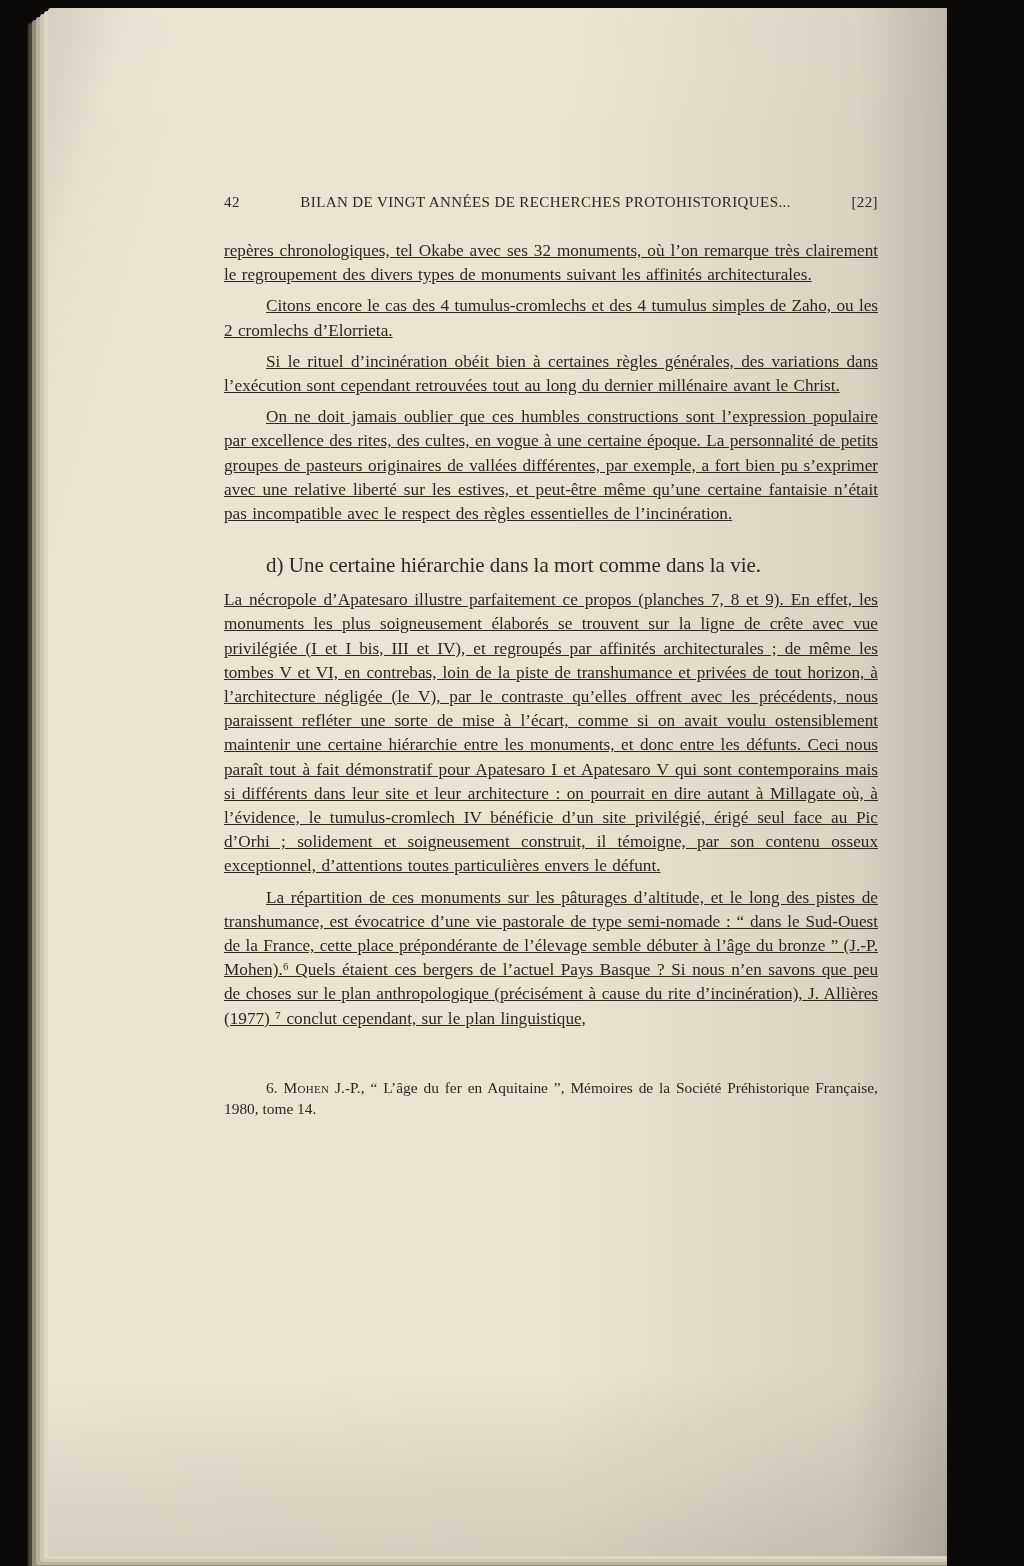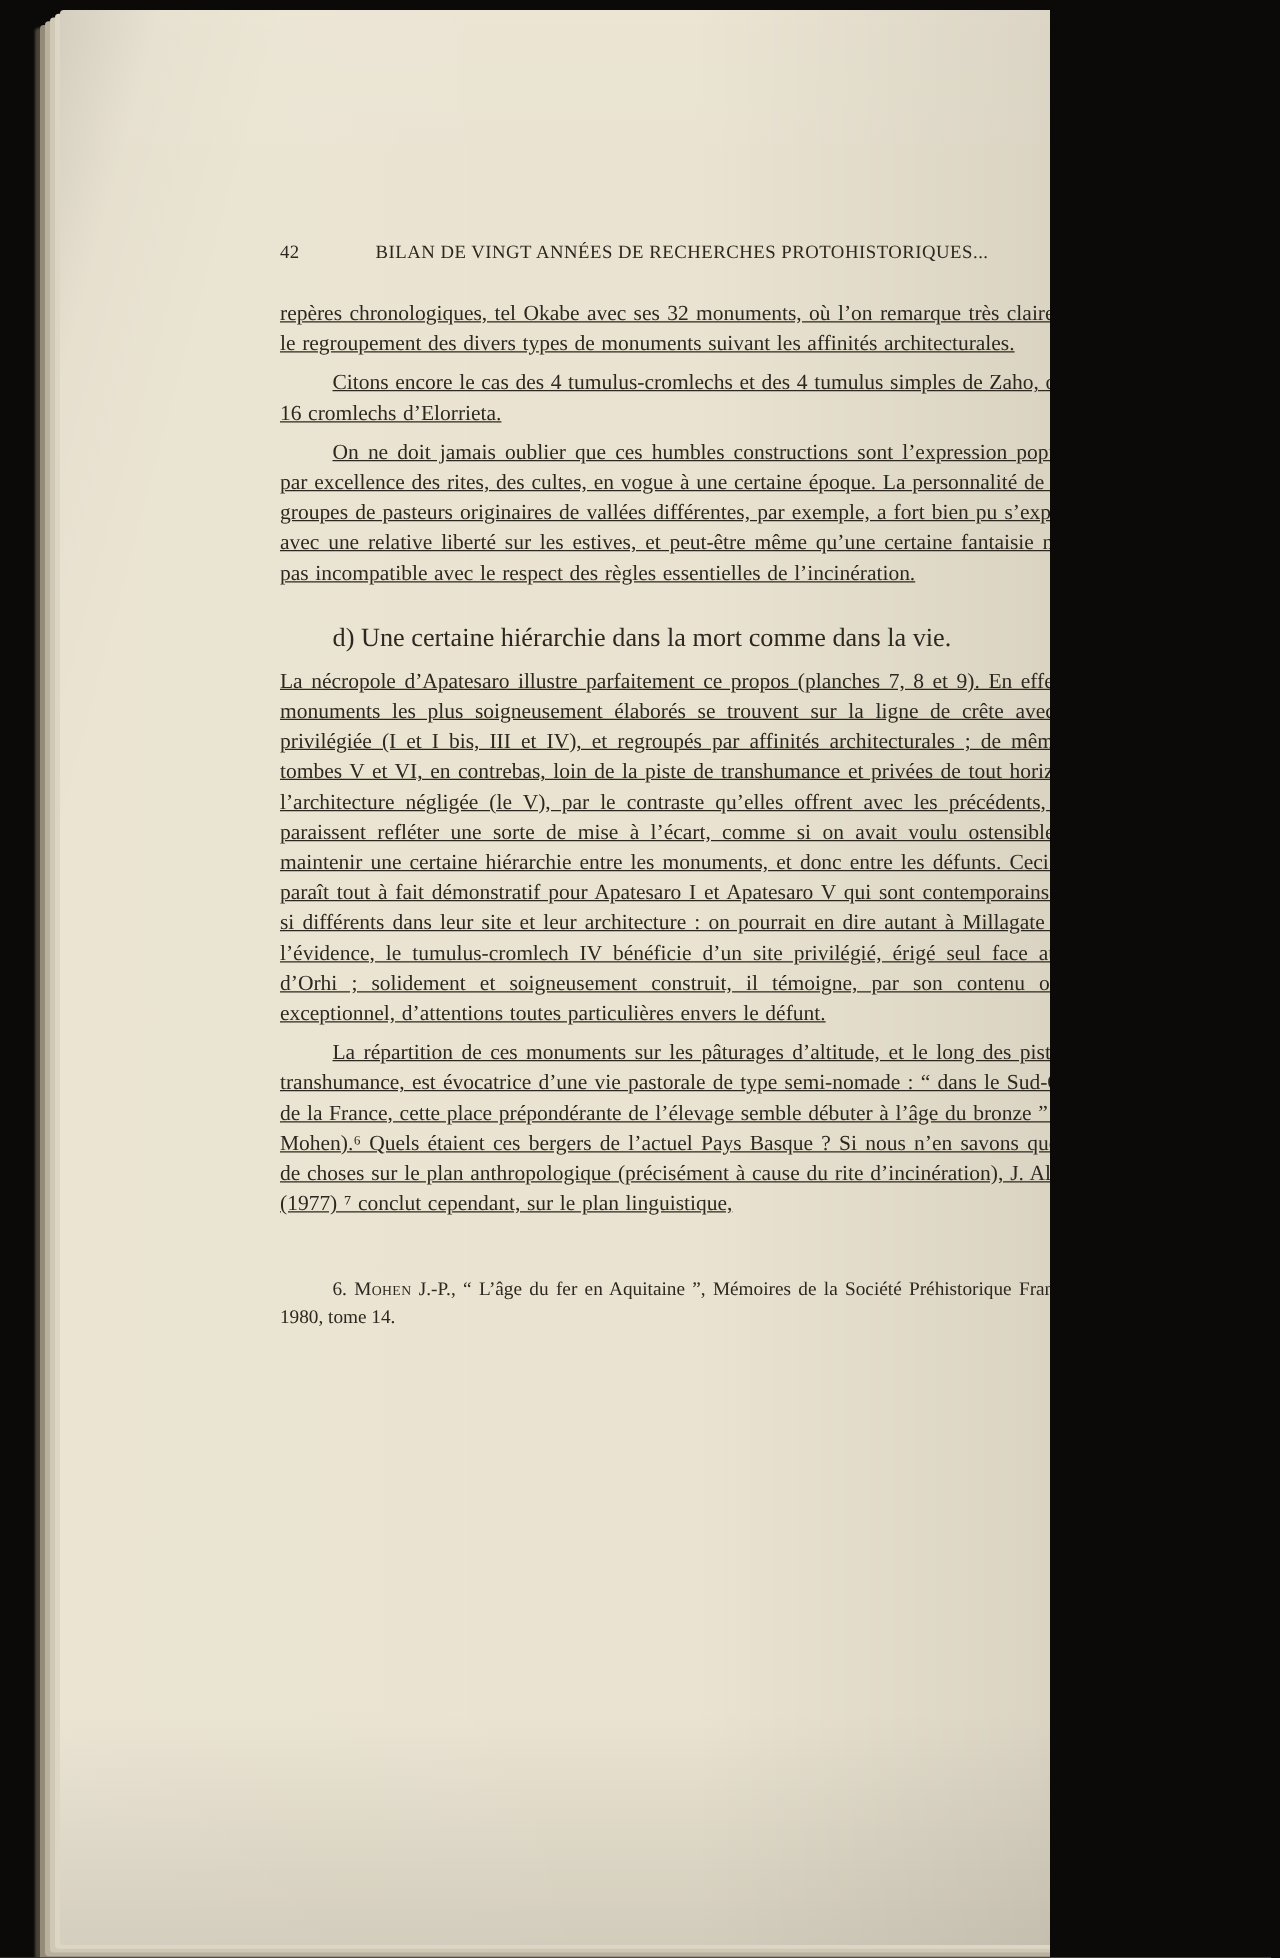--- a/index.html
+++ b/index.html
@@ -2,21 +2,21 @@
 <html><head>
 <meta charset="utf-8">
 <style>
   html, body {
     margin: 0;
     padding: 0;
     background: #0b0a08;
   }
   .scene {
     position: relative;
-    width: 840px;
+    width: 947px;
     height: 1566px;
     overflow: hidden;
     background: #0b0a08;
     font-family: "Liberation Serif", "DejaVu Serif", serif;
   }
   
   .facing-page {
     position: absolute;
     left: 968px;
     top: 26px;
@@ -103,21 +103,22 @@
   <div class="page">
     <div class="content">
 
       <div class="header">
         <span class="pagenum">42</span>
         <span class="title">BILAN DE VINGT ANNÉES DE RECHERCHES PROTOHISTORIQUES...</span>
         <span class="bracket">[22]</span>
       </div>
 
       <p class="para noindent">repères chronologiques, tel Okabe avec ses 32 monuments, où l’on remarque très clairement le regroupement des divers types de monuments suivant les affinités architecturales.</p>
-      <p class="para">Citons encore le cas des 4 tumulus-cromlechs et des 4 tumulus simples de Zaho, ou les 16 cromlechs d’Elorrieta.</p>
+      <p class="para">Citons encore le cas des 4 tumulus-cromlechs et des 4 tumulus simples de Zaho, ou les 2 cromlechs d’Elorrieta.</p>
+      <p class="para">Si le rituel d’incinération obéit bien à certaines règles générales, des variations dans l’exécution sont cependant retrouvées tout au long du dernier millénaire avant le Christ.</p>
       <p class="para">On ne doit jamais oublier que ces humbles constructions sont l’expression populaire par excellence des rites, des cultes, en vogue à une certaine époque. La personnalité de petits groupes de pasteurs originaires de vallées différentes, par exemple, a fort bien pu s’exprimer avec une relative liberté sur les estives, et peut-être même qu’une certaine fantaisie n’était pas incompatible avec le respect des règles essentielles de l’incinération.</p>
 
       <h3 class="heading">d) Une certaine hiérarchie dans la mort comme dans la vie.</h3>
 
       <p class="para noindent">La nécropole d’Apatesaro illustre parfaitement ce propos (planches 7, 8 et 9). En effet, les monuments les plus soigneusement élaborés se trouvent sur la ligne de crête avec vue privilégiée (I et I bis, III et IV), et regroupés par affinités architecturales ; de même les tombes V et VI, en contrebas, loin de la piste de transhumance et privées de tout horizon, à l’architecture négligée (le V), par le contraste qu’elles offrent avec les précédents, nous paraissent refléter une sorte de mise à l’écart, comme si on avait voulu ostensiblement maintenir une certaine hiérarchie entre les monuments, et donc entre les défunts. Ceci nous paraît tout à fait démonstratif pour Apatesaro I et Apatesaro V qui sont contemporains mais si différents dans leur site et leur architecture : on pourrait en dire autant à Millagate où, à l’évidence, le tumulus-cromlech IV bénéficie d’un site privilégié, érigé seul face au Pic d’Orhi ; solidement et soigneusement construit, il témoigne, par son contenu osseux exceptionnel, d’attentions toutes particulières envers le défunt.</p>
       <p class="para">La répartition de ces monuments sur les pâturages d’altitude, et le long des pistes de transhumance, est évocatrice d’une vie pastorale de type semi-nomade : “ dans le Sud-Ouest de la France, cette place prépondérante de l’élevage semble débuter à l’âge du bronze ” (J.-P. Mohen).⁶ Quels étaient ces bergers de l’actuel Pays Basque ? Si nous n’en savons que peu de choses sur le plan anthropologique (précisément à cause du rite d’incinération), J. Allières (1977) ⁷ conclut cependant, sur le plan linguistique,</p>
 
       <div class="footnotes">
         <p class="footnote"><span>6.</span> <span class="sc">Mohen</span> <span>J.-P., “ L’âge du fer en Aquitaine ”,</span> <span class="it">Mémoires de la Société Préhistorique Française,</span> <span>1980, tome 14.</span></p>
       </div>

